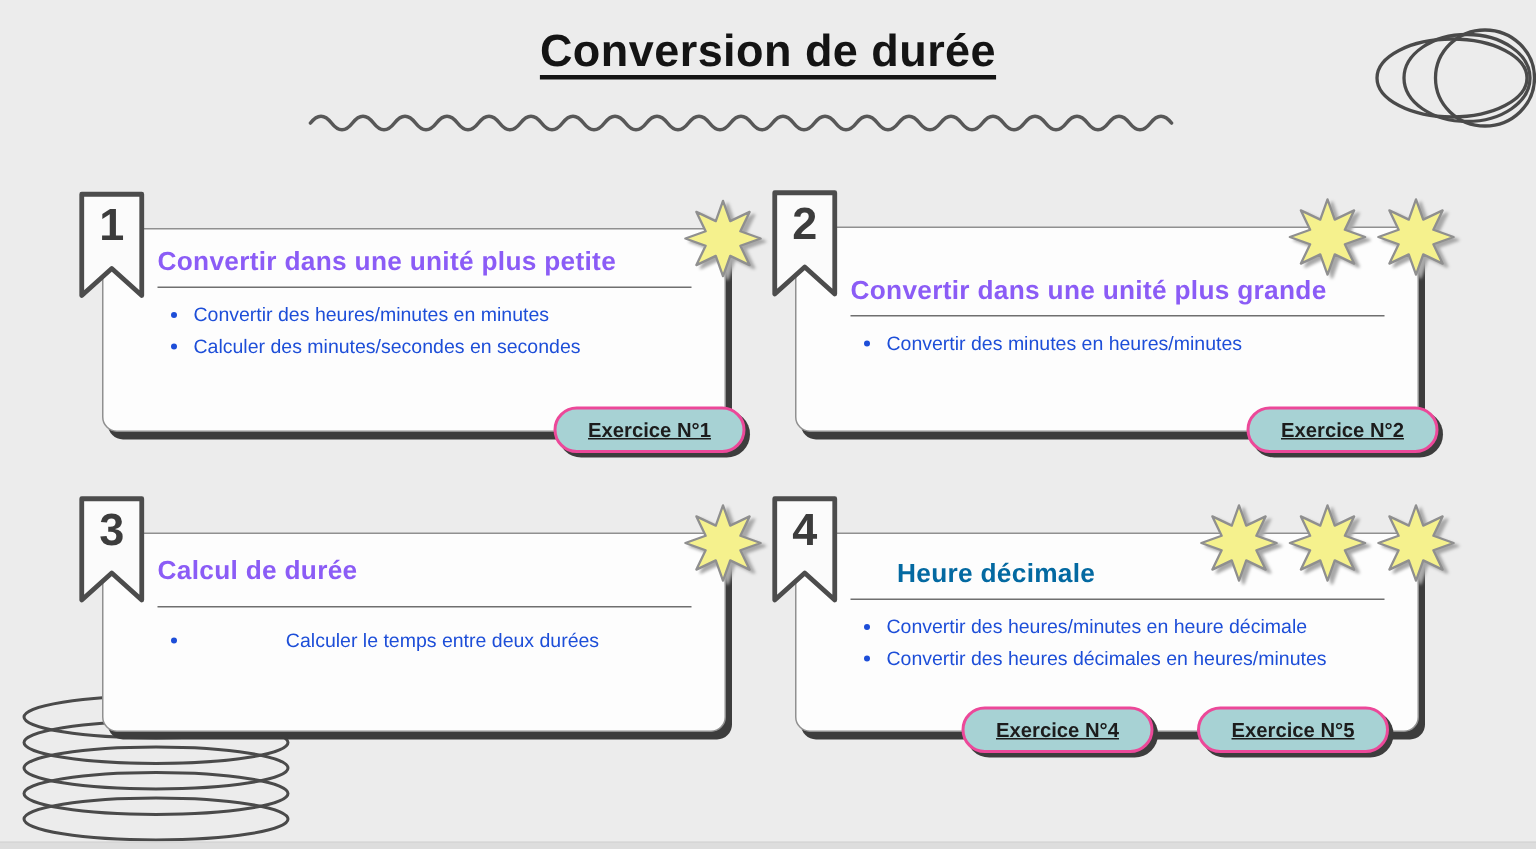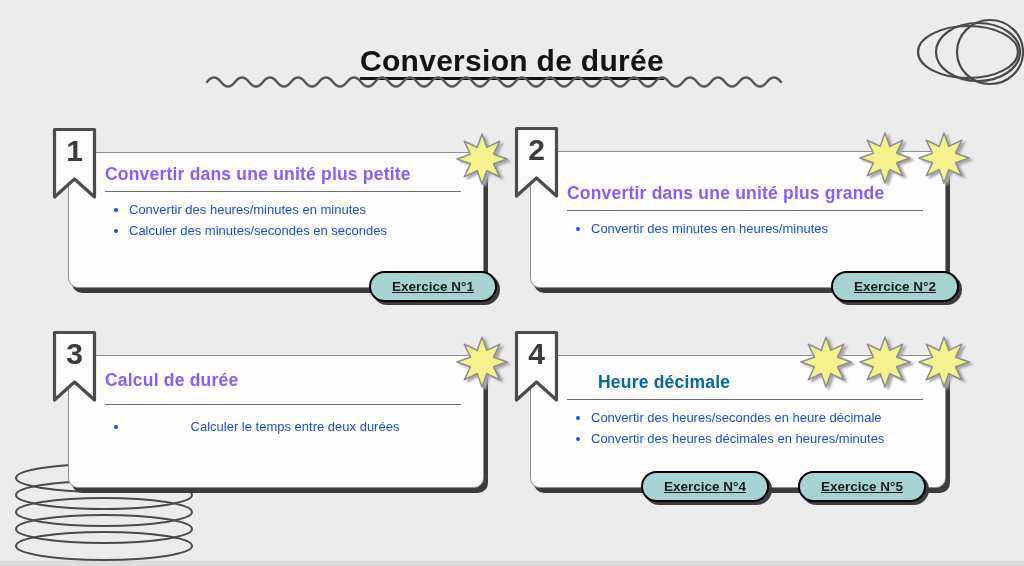--- a/index.html
+++ b/index.html
@@ -5,21 +5,21 @@
   * { box-sizing: border-box; }
   html, body { margin: 0; padding: 0; }
   body {
     width: 1024px; height: 566px;
     background: #ececec;
     font-family: "Liberation Sans", sans-serif;
     position: relative;
     overflow: hidden;
   }
   .page-title {
-    position: absolute; top: 44px; left: 0; right: 0;
+    position: absolute; top: 18px; left: 0; right: 0;
     margin: 0; text-align: center;
     font-size: 30px; font-weight: 700; color: #141414;
     letter-spacing: 0.3px;
     text-decoration: underline;
     text-decoration-thickness: 2.5px;
     text-underline-offset: 6px;
   }
   .wavy { position: absolute; left: 204px; top: 69px; }
   .circles { position: absolute; left: 914px; top: 12px; }
   .coil { position: absolute; left: 12px; top: 462px; z-index: 0; }
@@ -65,21 +65,21 @@
 
   .card ul { margin: 9px 0 0 0; padding-left: 24px; font-size: 13px; color: #1d4ed8; }
   .c3 ul { margin-top: 13px; text-align: center; }
   .card li { margin-bottom: 3px; line-height: 1.4; }
 
   .exo-btn {
     position: absolute; bottom: -15px;
     min-width: 128px; height: 31px; padding: 0 14px;
     display: flex; align-items: center; justify-content: center;
     background: #a7d2d4;
-    border: 2px solid #000000;
+    border: 2px solid #ec4899;
     border-radius: 17px;
     box-shadow: 3px 3px 0 0 #3d3d3d;
     font-family: "Liberation Sans", sans-serif;
     font-size: 13.5px; font-weight: 700; color: #1c1c1c;
     text-decoration: underline;
     cursor: pointer;
   }
   .exo-btn.no-underline { text-decoration: none; }
   .c1 .exo-btn, .c2 .exo-btn, .c3 .exo-btn { right: -14px; }
   .c4 .exo-btn.b4 { right: 176px; text-align: right; }
@@ -192,21 +192,21 @@
         <polygon points="28,2 33,16 46.4,9.6 40,23 54,28 40,33 46.4,46.4 33,40 28,54 23,40 9.6,46.4 16,33 2,28 16,23 9.6,9.6 23,16" fill="#f5f18d" stroke="#8f8f8f" stroke-width="1.6" stroke-linejoin="round"></polygon>
       </svg>
     <svg class="star" viewBox="0 0 56 56">
         <polygon points="28,2 33,16 46.4,9.6 40,23 54,28 40,33 46.4,46.4 33,40 28,54 23,40 9.6,46.4 16,33 2,28 16,23 9.6,9.6 23,16" fill="#f5f18d" stroke="#8f8f8f" stroke-width="1.6" stroke-linejoin="round"></polygon>
       </svg>
   </div>
   <div class="card-body">
     <h2 class="card-title">Heure décimale</h2>
     <hr class="title-rule">
     <ul>
-      <li>Convertir des heures/secondes en heure décimale</li>
+      <li>Convertir des heures/minutes en heure décimale</li>
       <li>Convertir des heures décimales en heures/minutes</li>
     </ul>
   </div>
   <button class="exo-btn b4">Exercice N°4</button>
   <button class="exo-btn b5">Exercice N°5</button>
 </section>
 
 <div class="bottom-edge"></div>
 
 </body></html>

